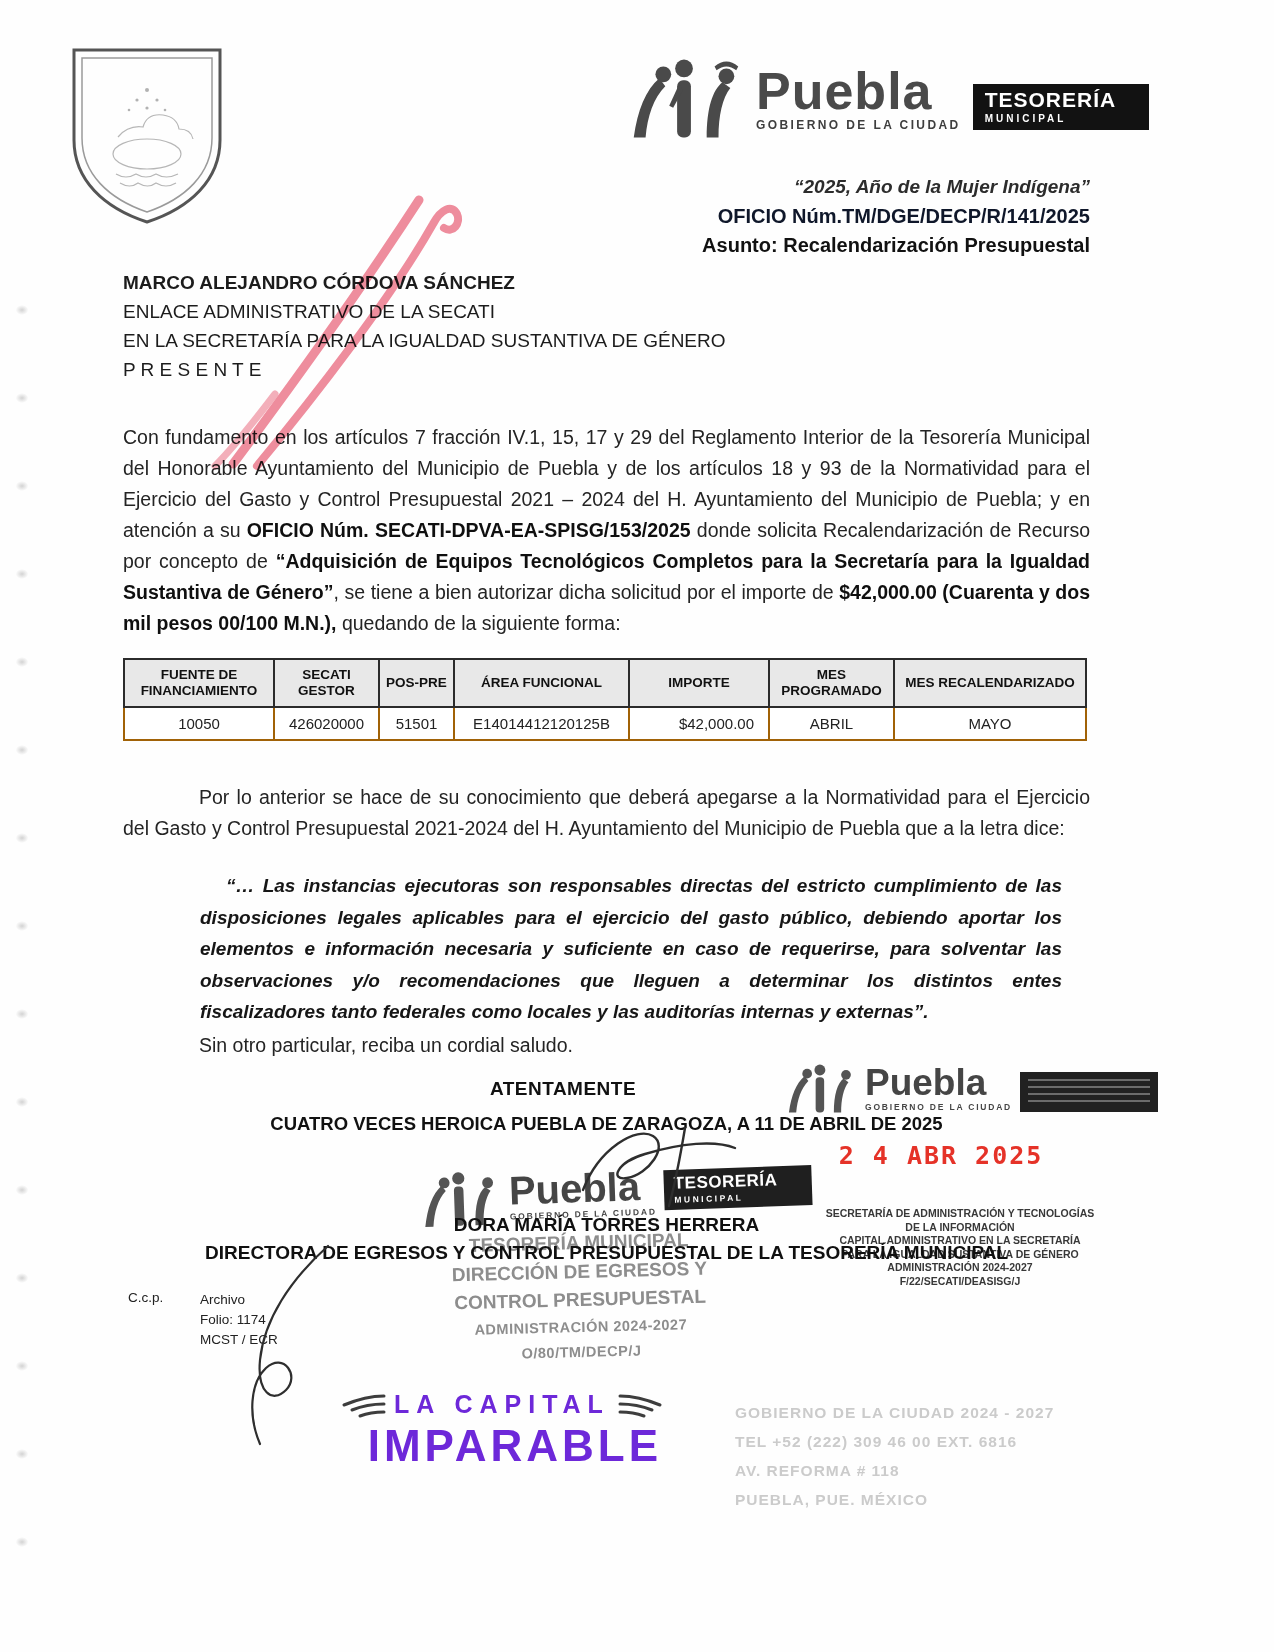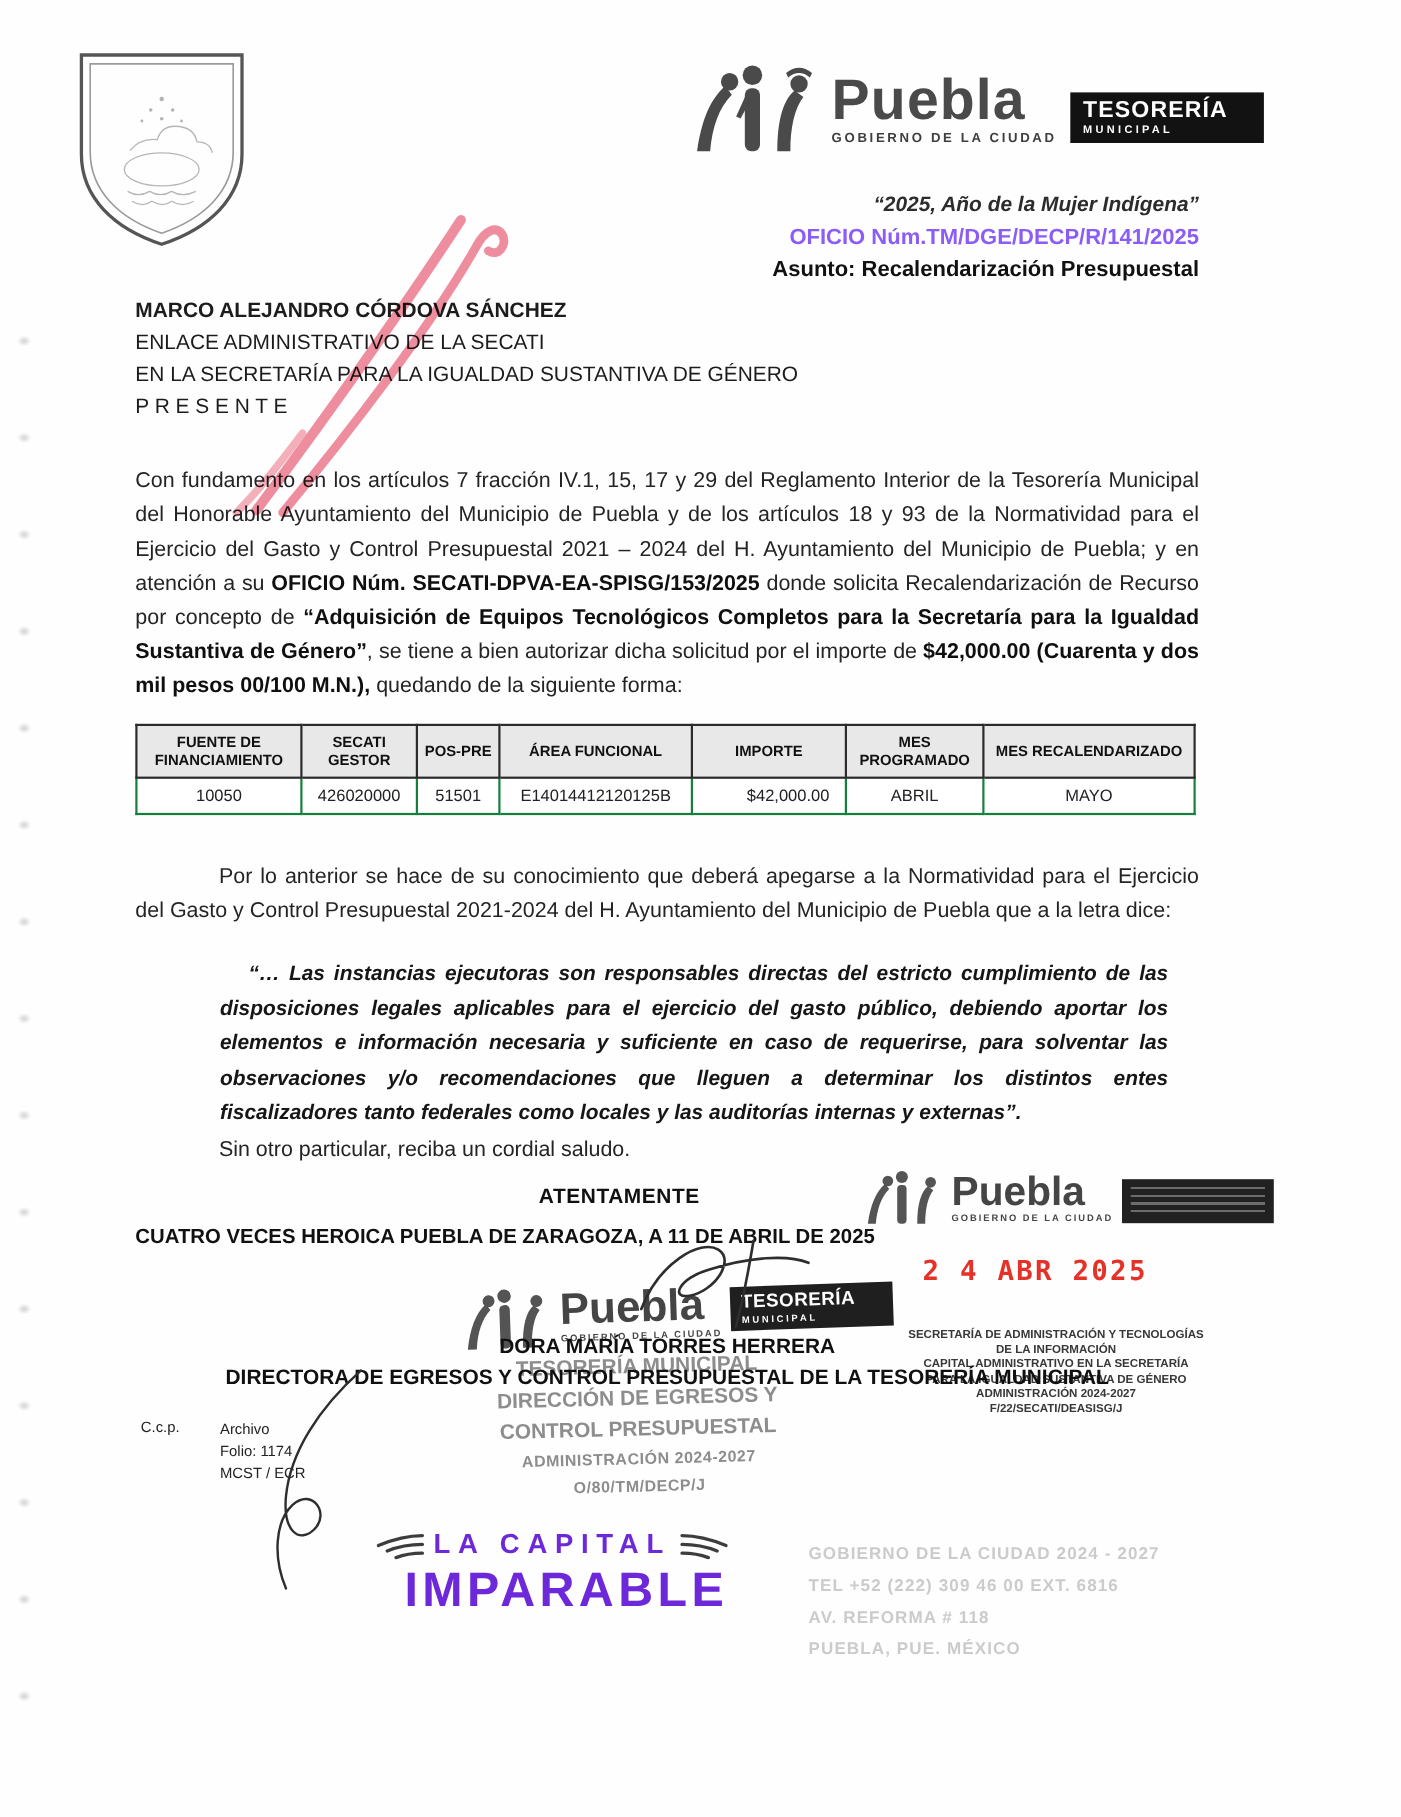--- a/index.html
+++ b/index.html
@@ -20,40 +20,40 @@
   .logo-figures{width:138px;height:92px;flex:0 0 auto;}
   .logo-textblock{margin-left:2px;margin-top:14px;}
   .logo-word{font-size:52px;font-weight:800;color:#4a4a4a;line-height:54px;letter-spacing:1px;}
   .logo-sub{font-size:12px;font-weight:700;letter-spacing:2.4px;color:#3e3e3e;margin-top:0;}
   .logo-badge{margin-left:12px;margin-top:34px;background:#121212;color:#fff;padding:4px 12px 6px;width:152px;}
   .badge-top{font-size:21px;font-weight:800;letter-spacing:1px;}
   .badge-bottom{font-size:10px;font-weight:700;letter-spacing:3px;margin-top:1px;}
 
   .header-right{right:184px;top:176px;text-align:right;z-index:2;}
   .year-legend{font-style:italic;font-size:19px;font-weight:600;color:#2c2c2c;}
-  .oficio-num{font-size:20px;font-weight:800;margin-top:7px;color:#8b5cf6;}
+  .oficio-num{font-size:20px;font-weight:800;margin-top:7px;color:#0f172a;}
   .asunto{font-size:20px;font-weight:800;margin-top:6px;color:#111;}
 
   .recipient{left:123px;top:268px;font-size:19px;line-height:29px;color:#1c1c1c;z-index:2;}
   .recipient .name{font-weight:800;}
 
   .p1{left:123px;top:402px;width:967px;font-size:19.5px;line-height:31px;text-align:justify;color:#242424;z-index:2;}
   .p1 .b{font-weight:800;color:#0f0f0f;}
 
   .budget-table{left:123px;top:658px;width:962px;border-collapse:collapse;table-layout:fixed;z-index:2;}
   .budget-table th{border:2px solid #2b2b2b;background:#e8e8e8;font-size:13.5px;font-weight:800;text-align:center;padding:7px 4px;line-height:16px;color:#111;}
-  .budget-table td{border:2px solid #15803d;font-size:15px;text-align:center;padding:7px 4px;color:#222;background:#fff;}
+  .budget-table td{border:2px solid #a16207;font-size:15px;text-align:center;padding:7px 4px;color:#222;background:#fff;}
   .budget-table td.importe{text-align:right;padding-right:14px;}
 
   .p2{left:123px;top:762px;width:967px;font-size:19.5px;line-height:31px;text-align:justify;text-indent:76px;color:#242424;z-index:2;}
   .quote{left:200px;top:870px;width:862px;font-size:19px;line-height:31.5px;font-weight:700;font-style:italic;text-align:justify;text-indent:26px;color:#161616;z-index:2;}
   .closing{left:199px;top:1034px;font-size:19.5px;color:#242424;z-index:2;}
 
   .atentamente{left:123px;top:1078px;width:880px;text-align:center;font-weight:800;font-size:19px;color:#111;letter-spacing:.5px;z-index:2;}
-  .place-date{left:123px;top:1113px;width:967px;text-align:left;font-weight:800;font-size:18.5px;color:#111;z-index:2;}
+  .place-date{left:123px;top:1113px;width:967px;text-align:center;font-weight:800;font-size:18.5px;color:#111;z-index:2;}
 
   
   .stamp-right{left:778px;top:1056px;display:flex;align-items:flex-start;z-index:1;opacity:.95;}
   .stamp-right .logo-figures{width:85px;height:62px;}
   .stamp-textblock{margin-left:2px;margin-top:8px;}
   .stamp-word{font-size:37px;font-weight:800;color:#3c3c3c;line-height:38px;}
   .stamp-sub{font-size:8.5px;font-weight:700;letter-spacing:1.8px;color:#3c3c3c;}
   .badge-noise{margin-left:8px;margin-top:16px;width:138px;height:40px;background:#161616;position:relative;}
   .badge-noise::after{content:"";position:absolute;left:8px;right:8px;top:7px;bottom:7px;
     background:repeating-linear-gradient(to bottom, rgba(255,255,255,.75) 0 2px, transparent 2px 7px);opacity:.45;}

